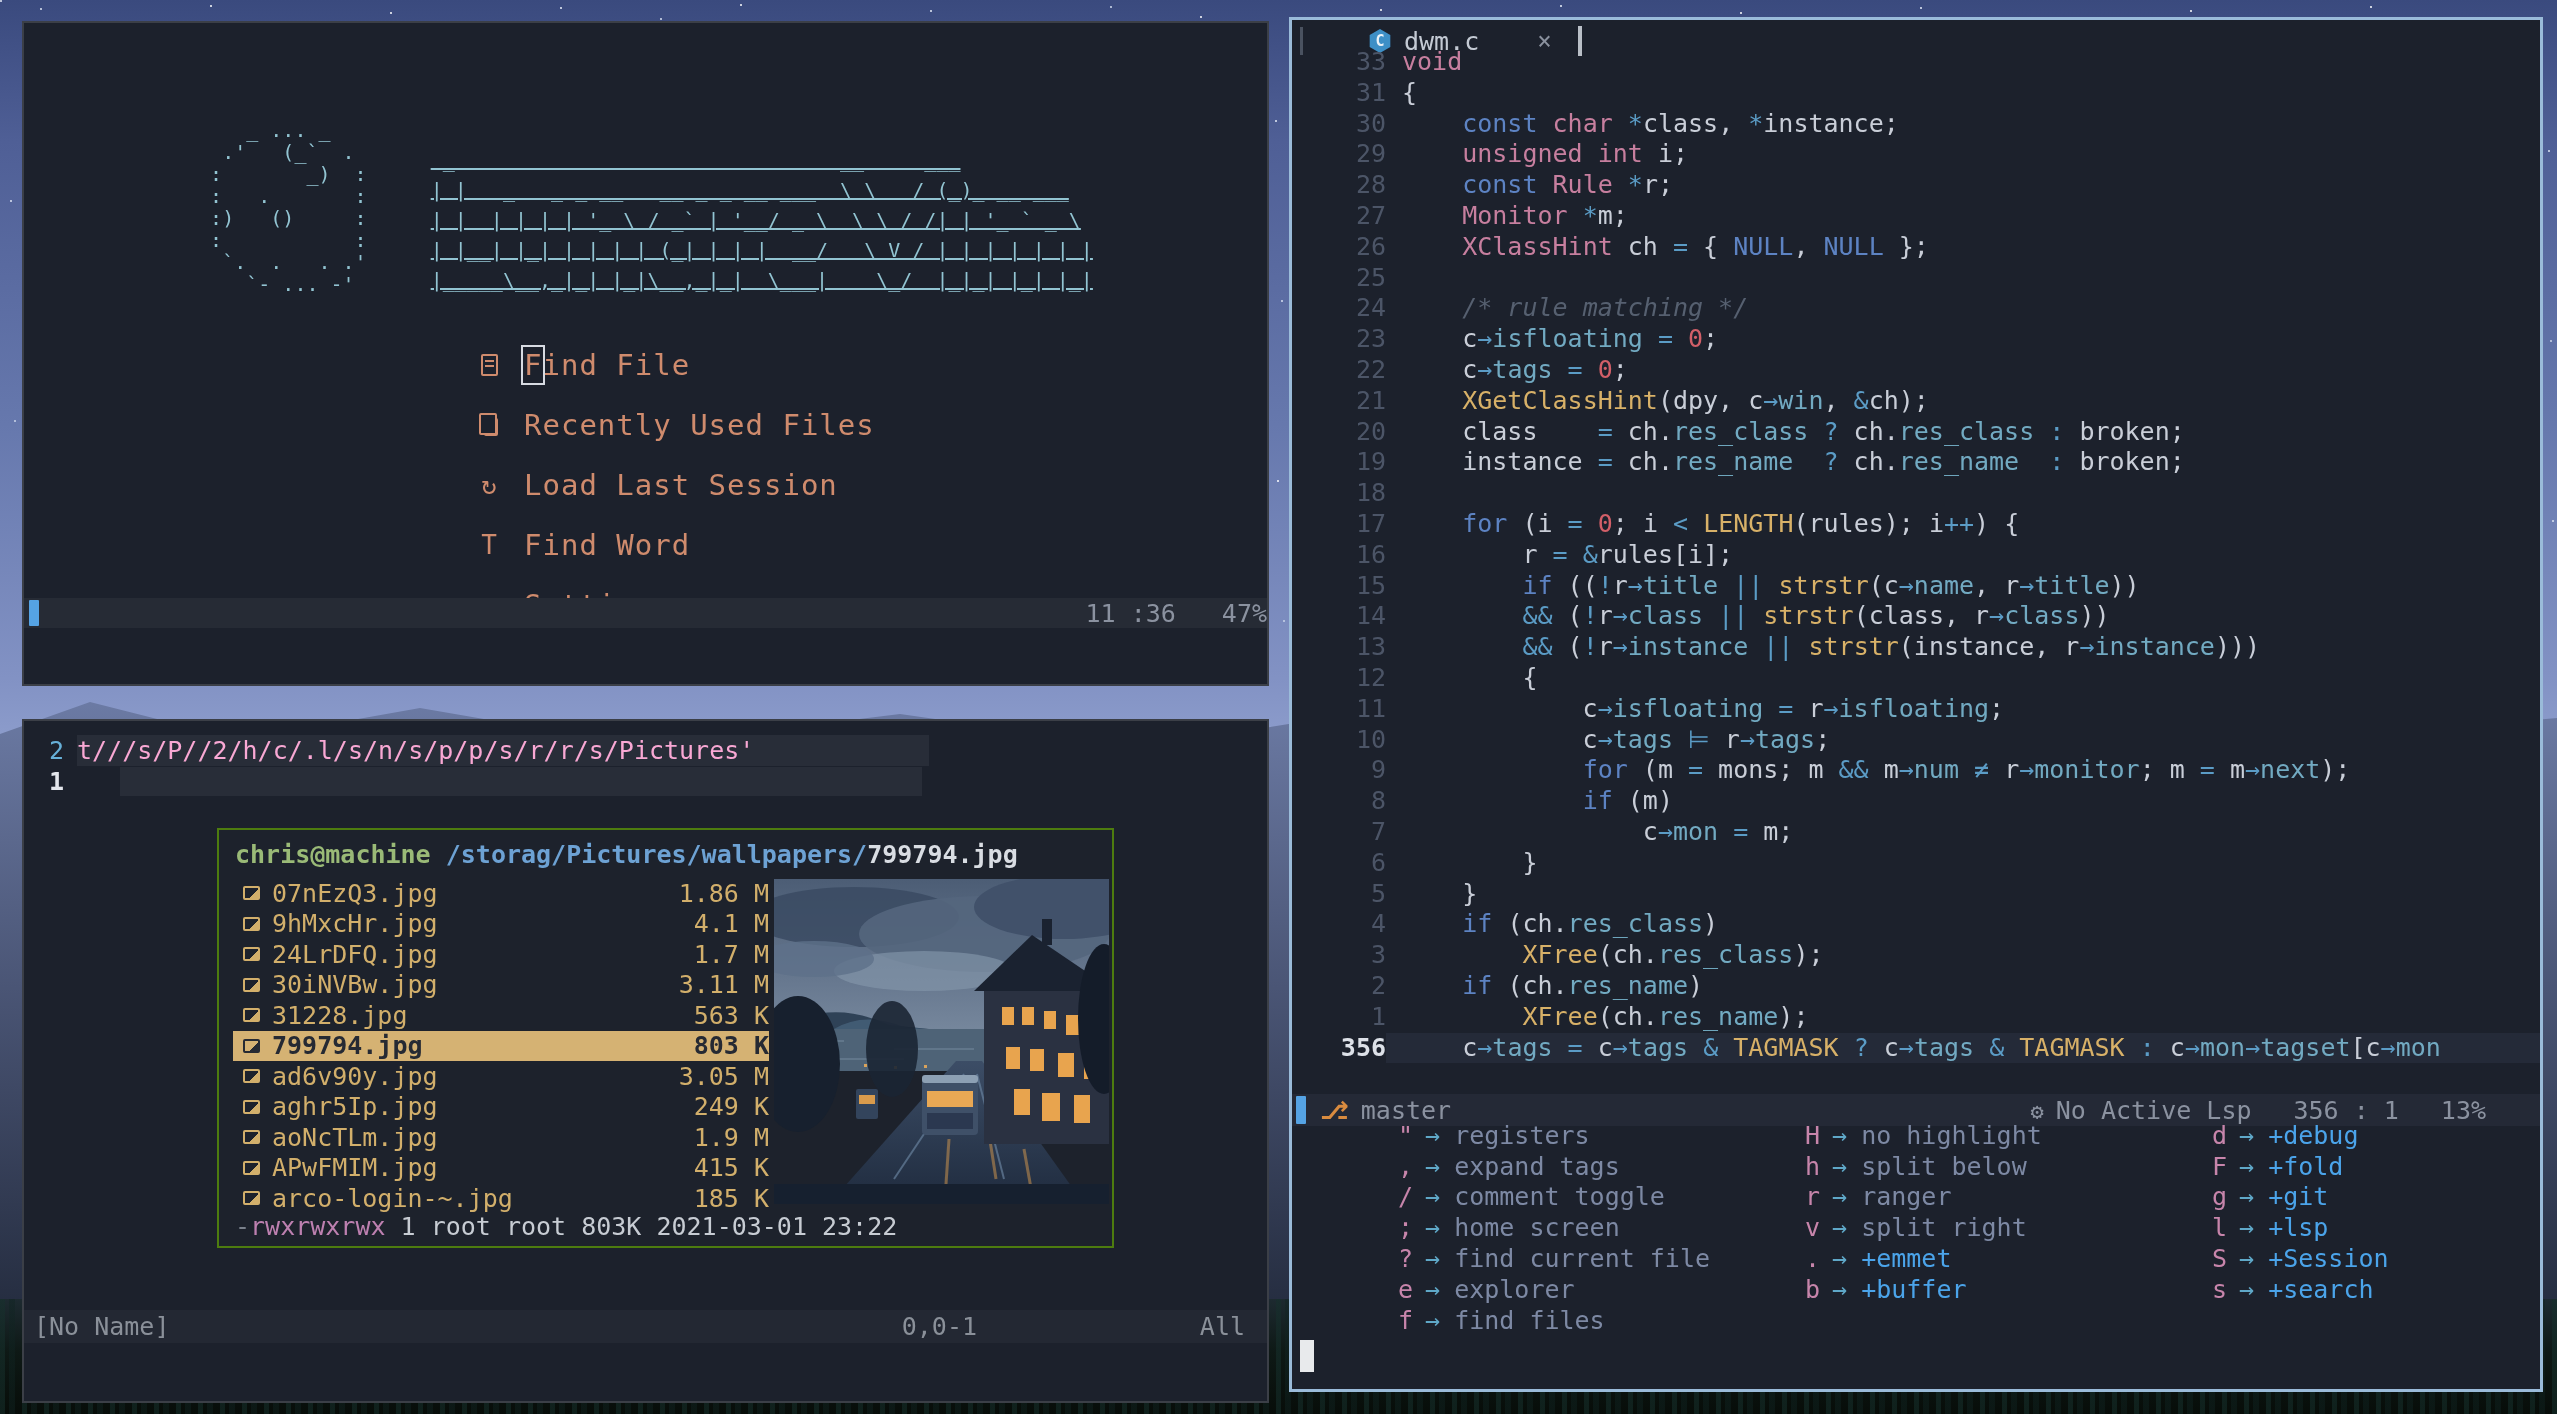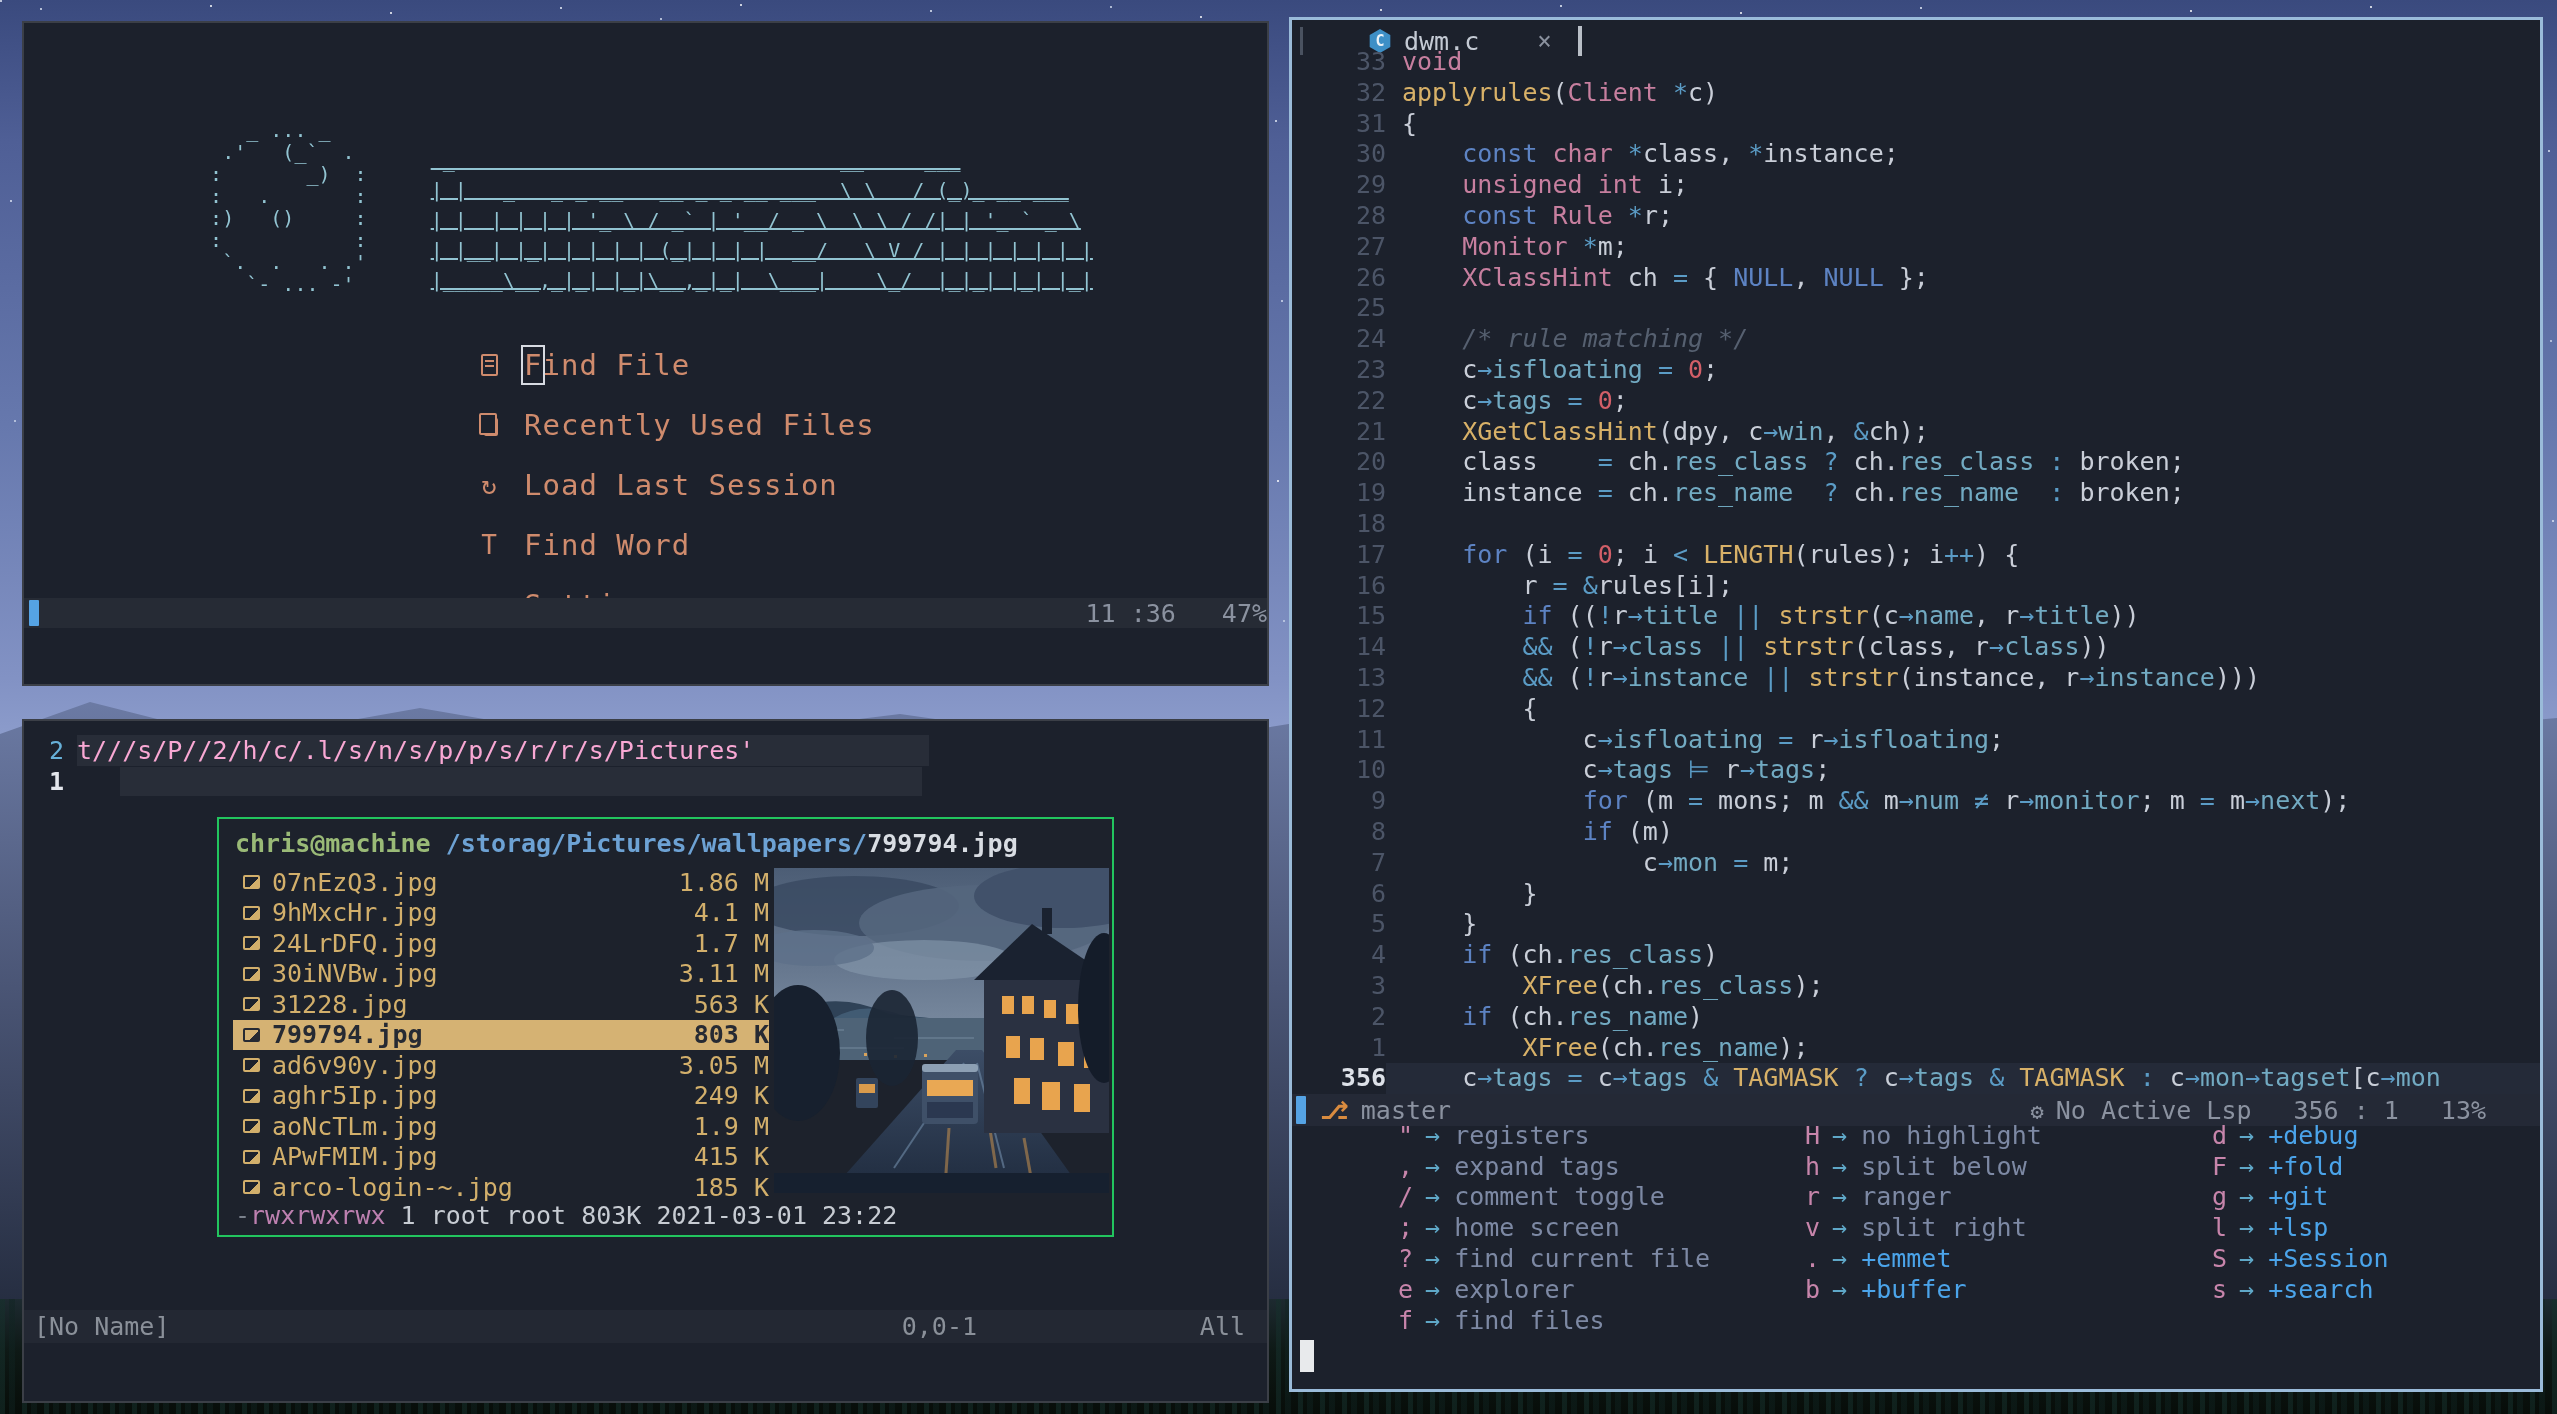--- a/index.html
+++ b/index.html
@@ -48,21 +48,21 @@
   .accent-bar{width:10px;height:26px;background:#55a3e4;margin-left:5px;border-radius:1px;}
   .ds-right{margin-left:auto;display:flex;gap:46px;color:#8b92a0;font-size:25px;}
   
   #term2{left:22px;top:719px;width:1247px;height:684px;color:#c9ced8;font-size:25px;}
   .t2-line{display:flex;align-items:center;height:31px;}
   .t2-gutter{width:40px;text-align:right;}
   .num-cyan{color:#67b0d8;}
   .num-white{color:#e3e6ec;font-weight:bold;}
   .t2-text{margin-left:13px;background:#282d38;width:852px;height:31px;line-height:31px;color:#f9a8d4;white-space:pre;}
   .t2-strip{margin-left:56px;background:#282d38;width:802px;height:29px;}
-  .popup{position:absolute;left:193px;top:96px;width:897px;height:420px;border:2px solid #22c55e;background:#1d222c;}
+  .popup{position:absolute;left:193px;top:107px;width:897px;height:420px;border:2px solid #4d7c0f;background:#1d222c;}
   .rg-header{margin:10px 0 0 16px;font-weight:bold;white-space:pre;}
   .rg-user{color:#9aba77;}
   .rg-path{color:#6da2d4;}
   .rg-file{color:#d9dde3;}
   .rg-list{position:absolute;left:14px;top:48px;}
   .file-row{position:relative;width:536px;height:30.5px;display:flex;align-items:center;padding-left:10px;color:#d2af6b;cursor:pointer;}
   .file-row.sel{background:#d5b273;color:#262a33;font-weight:bold;}
   .img-icon{width:17px;height:14px;border:2px solid currentColor;border-radius:2px;margin-right:12px;position:relative;overflow:hidden;flex:none;}
   .img-icon::after{content:"";position:absolute;left:0;bottom:0;width:100%;height:100%;
     background:linear-gradient(135deg,transparent 62%,currentColor 64%);}
@@ -327,21 +327,20 @@
       <div class="tab">
         <span class="c-badge">C</span>
         <span class="tab-title">dwm.c</span>
         <span class="tab-close">×</span>
       </div>
       <div class="tab-cursor"></div>
     </div>
 
     <div class="code" id="code-lines">
         <div class="code-row"><span class="gut">33</span><span class="ctext"><span class="sy-t">void</span></span></div>
-        <div class="code-row"><span class="gut">32</span><span class="ctext"><span class="sy-f">applyrules</span><span class="sy-p">(</span><span class="sy-t">Client</span><span class="sy-p"> </span><span class="sy-o">*</span><span class="sy-p">c)</span></span></div>
         <div class="code-row"><span class="gut">31</span><span class="ctext"><span class="sy-p">{</span></span></div>
         <div class="code-row"><span class="gut">30</span><span class="ctext"><span class="sy-p">    </span><span class="sy-k">const</span><span class="sy-p"> </span><span class="sy-t">char</span><span class="sy-p"> </span><span class="sy-o">*</span><span class="sy-p">class, </span><span class="sy-o">*</span><span class="sy-p">instance;</span></span></div>
         <div class="code-row"><span class="gut">29</span><span class="ctext"><span class="sy-p">    </span><span class="sy-t">unsigned</span><span class="sy-p"> </span><span class="sy-t">int</span><span class="sy-p"> i;</span></span></div>
         <div class="code-row"><span class="gut">28</span><span class="ctext"><span class="sy-p">    </span><span class="sy-k">const</span><span class="sy-p"> </span><span class="sy-t">Rule</span><span class="sy-p"> </span><span class="sy-o">*</span><span class="sy-p">r;</span></span></div>
         <div class="code-row"><span class="gut">27</span><span class="ctext"><span class="sy-p">    </span><span class="sy-t">Monitor</span><span class="sy-p"> </span><span class="sy-o">*</span><span class="sy-p">m;</span></span></div>
         <div class="code-row"><span class="gut">26</span><span class="ctext"><span class="sy-p">    </span><span class="sy-t">XClassHint</span><span class="sy-p"> ch </span><span class="sy-o">=</span><span class="sy-p"> { </span><span class="sy-k">NULL</span><span class="sy-p">, </span><span class="sy-k">NULL</span><span class="sy-p"> };</span></span></div>
         <div class="code-row"><span class="gut">25</span><span class="ctext"></span></div>
         <div class="code-row"><span class="gut">24</span><span class="ctext"><span class="sy-p">    </span><span class="sy-c">/* rule matching */</span></span></div>
         <div class="code-row"><span class="gut">23</span><span class="ctext"><span class="sy-p">    c</span><span class="sy-o">→</span><span class="sy-m">isfloating</span><span class="sy-p"> </span><span class="sy-o">=</span><span class="sy-p"> </span><span class="sy-n">0</span><span class="sy-p">;</span></span></div>
         <div class="code-row"><span class="gut">22</span><span class="ctext"><span class="sy-p">    c</span><span class="sy-o">→</span><span class="sy-m">tags</span><span class="sy-p"> </span><span class="sy-o">=</span><span class="sy-p"> </span><span class="sy-n">0</span><span class="sy-p">;</span></span></div>

